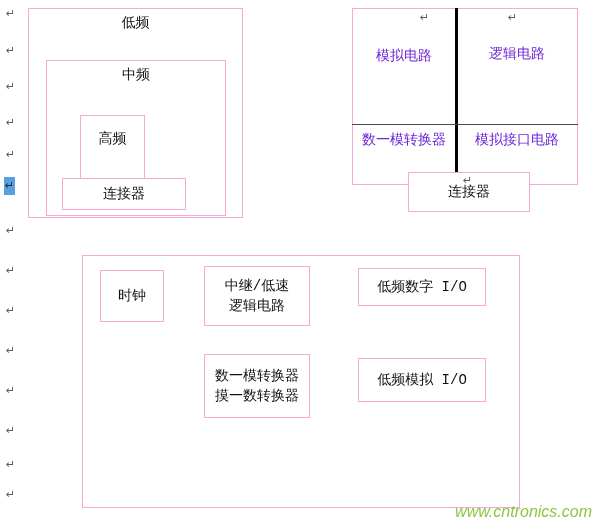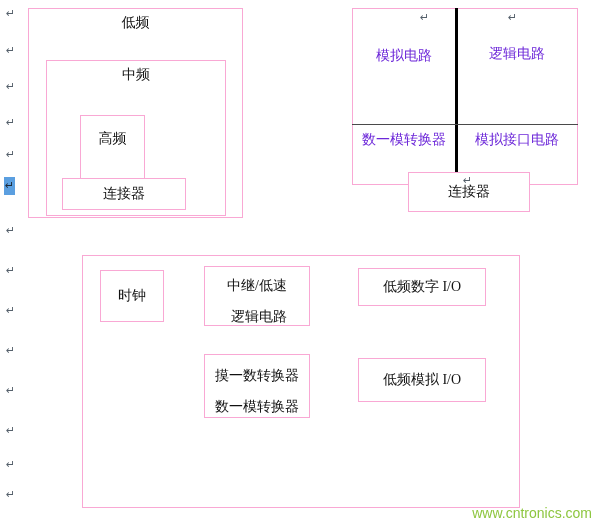--- a/index.html
+++ b/index.html
@@ -11,21 +11,21 @@
     color:#1a1a1a;
     overflow:hidden;
   }
   .box{
     position:absolute;
     border:1px solid #f9a8d4;
     box-sizing:border-box;
     background:transparent;
   }
   .fillbox{ background:#ffffff; }
-  .flexc{ display:flex; align-items:center; justify-content:center; text-align:right; }
+  .flexc{ display:flex; align-items:center; justify-content:center; text-align:center;font-family:Liberation Mono, monospace; }
   .lbl{ font-size:14px; line-height:1.45; color:#111; }
   .toplabel{
     position:absolute; top:5px; left:0; width:100%;
     text-align:center; font-size:14px; color:#111;
   }
   .poslabel{
     position:absolute; font-size:14px; color:#6d28d9; text-align:center; line-height:1.45;
   }
   .pmark{
     position:absolute;
@@ -41,25 +41,26 @@
   .vdivider{
     position:absolute; background:#000000;
   }
   .hline{
     position:absolute; background:#4a4a4a; height:1px;
   }
   .watermark{
     position:absolute;
     right:8px; bottom:6px;
     font-family:"Liberation Sans","DejaVu Sans",sans-serif;
-    font-size:14px;
+    font-size:16px;
     color:#8dc63f;
     z-index:30;
+    font-style:italic;
   }
-  .twoline span{ display:block;margin-top:11px; }
+  .twoline span{ display:block; }
 </style>
 </head>
 <body>
 
 <div class="page">
 
   <span class="pmark" style="left:6px;top:8px">↵</span>
   <span class="pmark" style="left:6px;top:45px">↵</span>
   <span class="pmark" style="left:6px;top:81px">↵</span>
   <span class="pmark" style="left:6px;top:117px">↵</span>
@@ -122,22 +123,22 @@
     </span>
   </div>
 
   <div class="box flexc" style="left:358px;top:268px;width:128px;height:38px;z-index:2">
     <span class="lbl">低频数字 I/O</span>
   </div>
 
 
   <div class="box flexc" style="left:204px;top:354px;width:106px;height:64px;z-index:2">
     <span class="lbl twoline">
+      <span>数一模转换器</span>
       <span>摸一数转换器</span>
-      <span>数一模转换器</span>
     </span>
   </div>
 
   <div class="box flexc" style="left:358px;top:358px;width:128px;height:44px;z-index:2">
     <span class="lbl">低频模拟 I/O</span>
   </div>
 
 
   <span class="watermark">www.cntronics.com</span>
 

